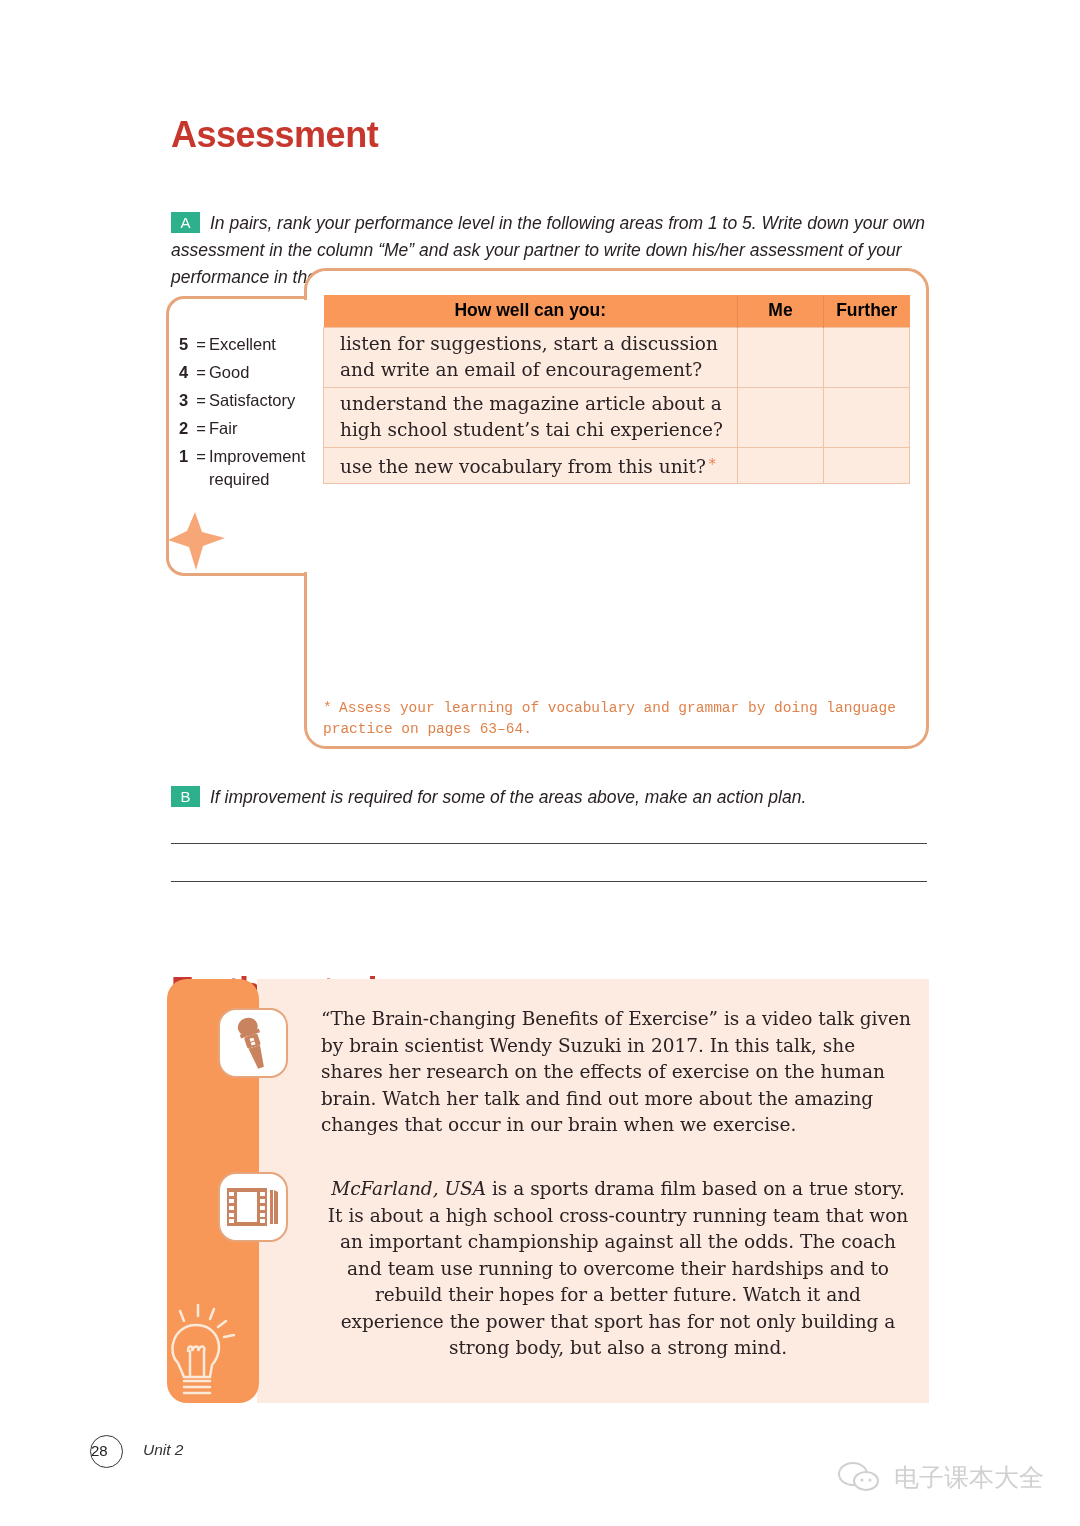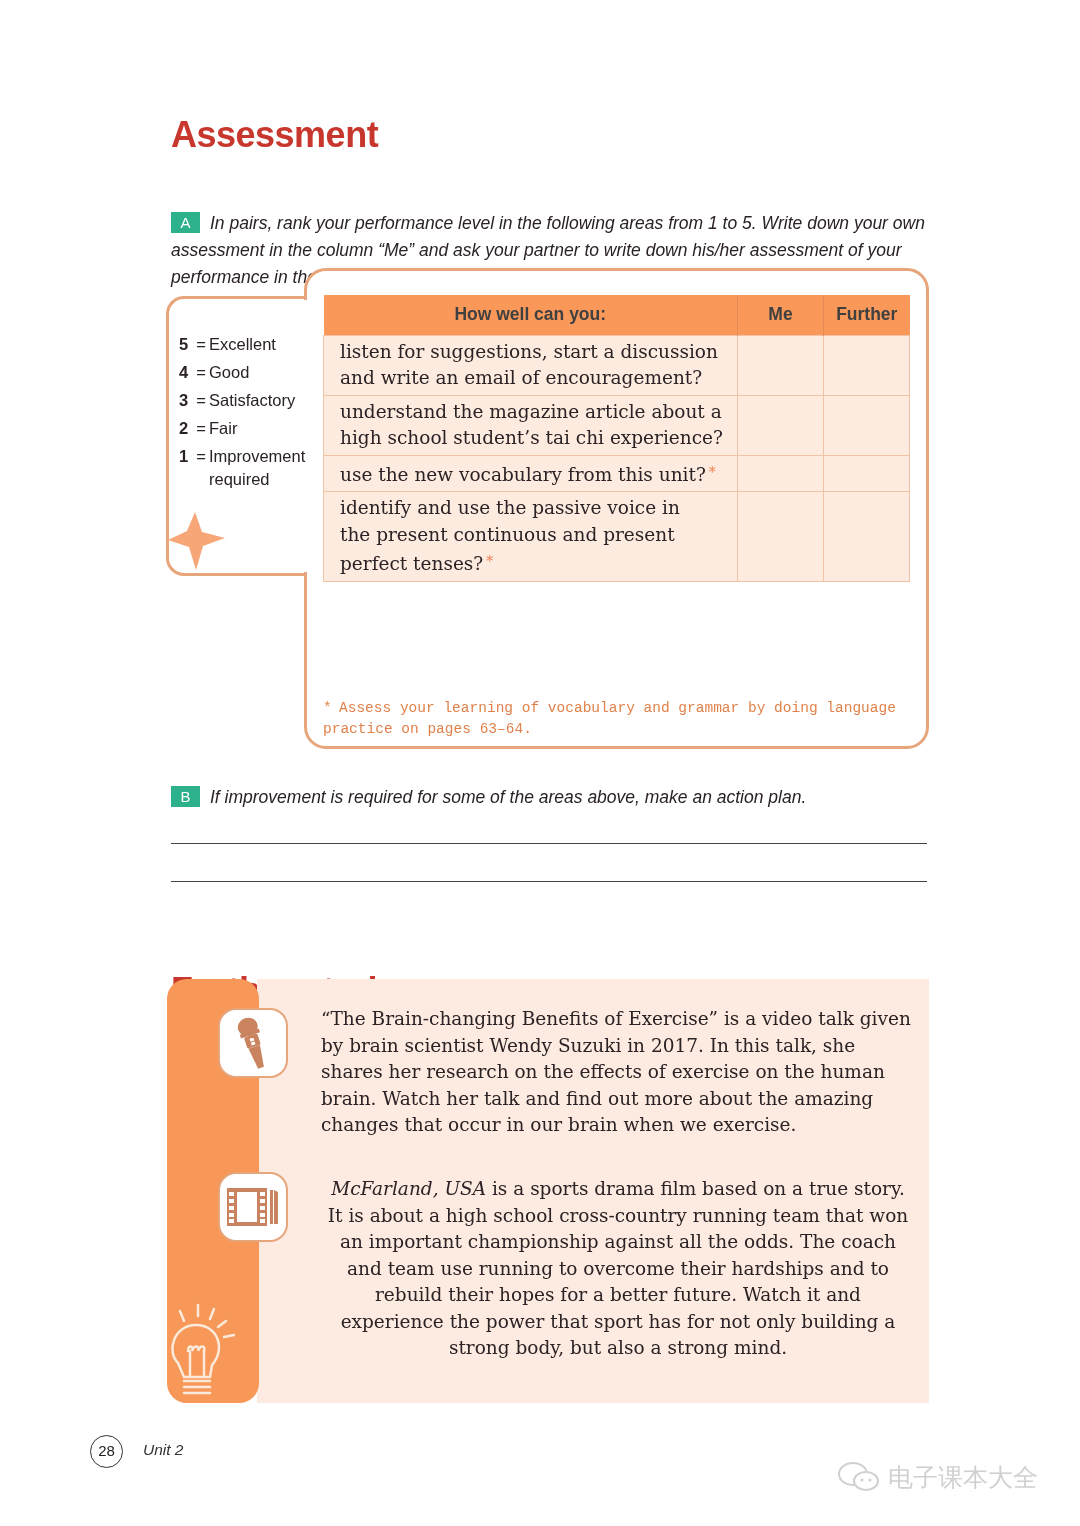--- a/index.html
+++ b/index.html
@@ -49,22 +49,22 @@
     background: #ffffff;
   }
   #table-box-cover {
     position: absolute; left: 300px; top: 300px; width: 10px; height: 272px; background: #ffffff;
   }
   #assess-table {
     position: absolute; left: 323px; top: 295px; width: 586px;
     border-collapse: collapse; table-layout: fixed;
   }
   #assess-table th {
-    background: #f99859; color: #404040; font-family: "Liberation Sans", sans-serif;
-    font-weight: bold; font-size: 17.5px; height: 40px;
+    background: #f99859; color: #000000; font-family: "Liberation Sans", sans-serif;
+    font-weight: bold; font-size: 17.5px; height: 32px;
     border-right: 1px solid #e58b57;
   }
   #assess-table th:last-child { border-right: none; }
   #assess-table td {
     background: #fdebe0; border: 1px solid #efc3a6;
     font-size: 18.5px; line-height: 26.5px; padding: 3px 4px 3px 16px; vertical-align: top; color: #2a2224;
   }
   #assess-table td.blank { padding: 0; }
   .ast { color: #f07d4f; font-size: 14px; vertical-align: 4px; margin-left: 3px; }
   #footnote {
@@ -94,27 +94,27 @@
   #bulb { position: absolute; left: 168px; top: 1303px; }
   .fs-text {
     position: absolute; left: 321px; width: 594px; font-size: 18.5px; line-height: 26.5px; color: #2a2224;
   }
   #fs-text-1 { top: 1006px; }
   #fs-text-2 { top: 1176px; text-align: center; }
 
   #page-num {
     position: absolute; left: 90px; top: 1435px; width: 33px; height: 33px; border: 1.5px solid #333;
     border-radius: 50%; font-family: "Liberation Sans", sans-serif; font-size: 15px;
-    text-align: center; line-height: 30px; color: #222;
+    line-height: 30px; color: #222;
   }
   #unit-label {
     position: absolute; left: 143px; top: 1441px; font-family: "Liberation Sans", sans-serif; font-size: 15.5px; color: #333; font-style: italic;
   }
   #watermark {
-    position: absolute; left: 836px; top: 1460px; display: flex; align-items: center; gap: 6px;
+    position: absolute; left: 836px; top: 1460px; display: flex; align-items: center; gap: 12px;
     color: #d0d0d0; font-family: "DejaVu Sans", sans-serif; font-size: 25px;
   }
 </style>
 </head>
 <body>
 
 <h1 id="assess-title" class="h-title">Assessment</h1>
 
 <div id="instr-a" class="instr">
   <span class="badge">A</span><span>In pairs, rank your performance level in the following areas from 1 to 5. Write down your own assessment in the column “Me” and ask your partner to write down his/her assessment of your performance in the column “Partner”.</span>
@@ -175,25 +175,20 @@
       <td class="blank"></td>
       <td class="blank"></td>
     </tr>
     <tr>
       <td><span>understand the magazine article about a high school student’s tai chi experience?</span></td>
       <td class="blank"></td>
       <td class="blank"></td>
     </tr>
     <tr>
       <td><span>use the new vocabulary from this unit?</span><span class="ast">*</span></td>
-      <td class="blank"></td>
-      <td class="blank"></td>
-    </tr>
-    <tr>
-      <td style="padding-right:30px"><span>identify and use the passive voice in the present continuous and present perfect tenses?</span><span class="ast">*</span></td>
       <td class="blank"></td>
       <td class="blank"></td>
     </tr>
   </tbody>
 </table>
 
 <div id="footnote">
   <span class="star-mark">*</span><span>Assess your learning of vocabulary and grammar by doing language practice on pages 63–64.</span>
 </div>
 

